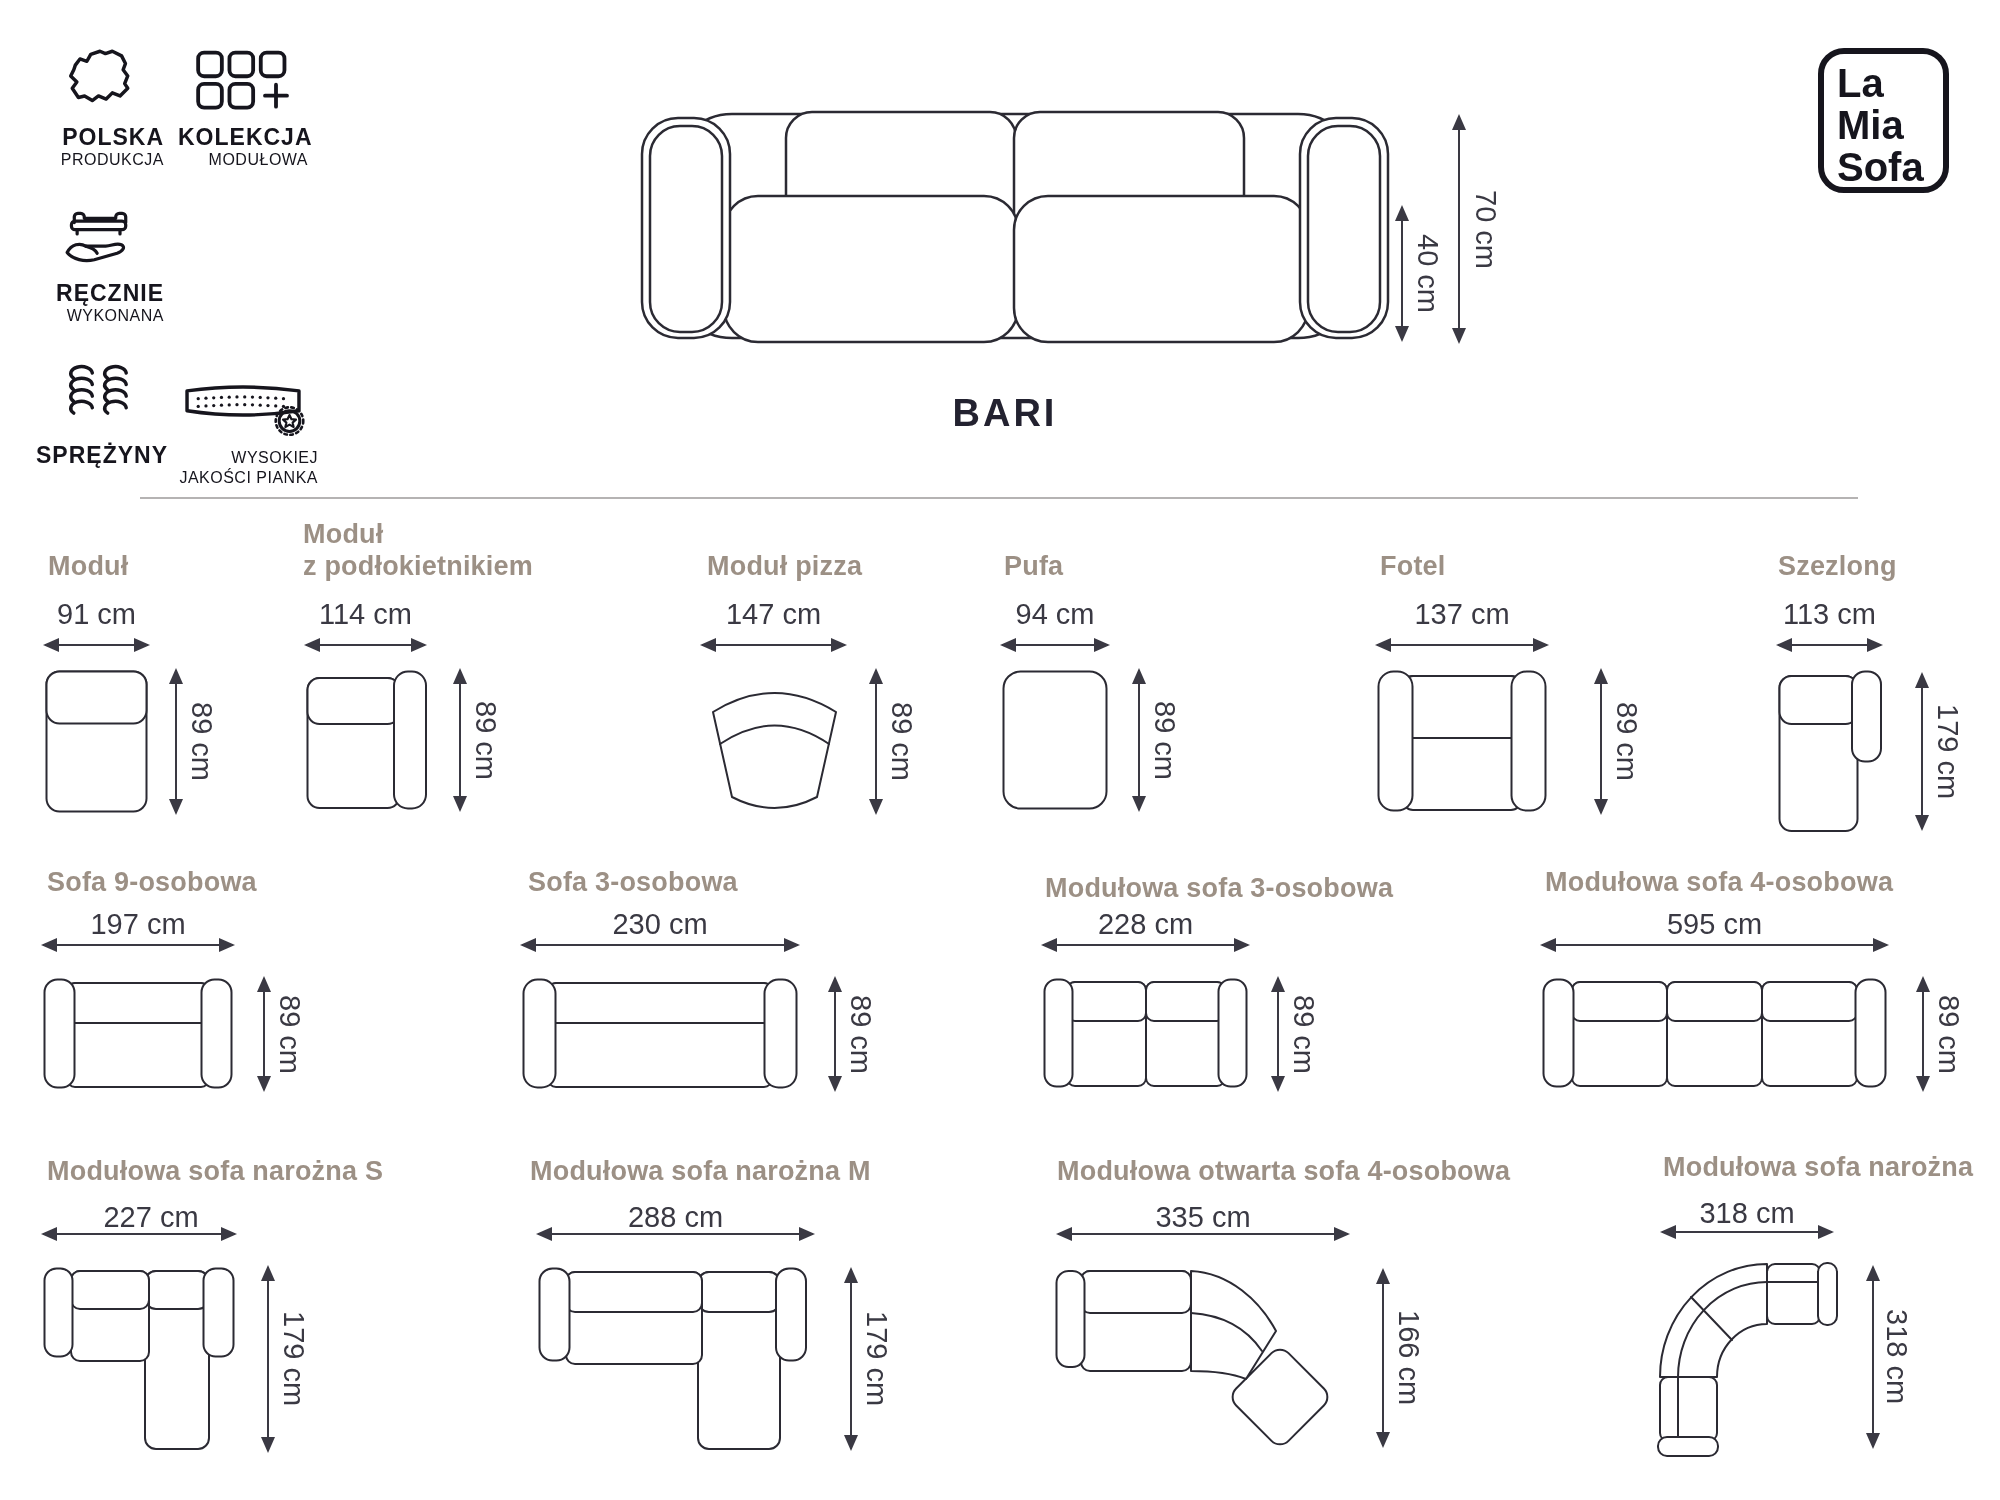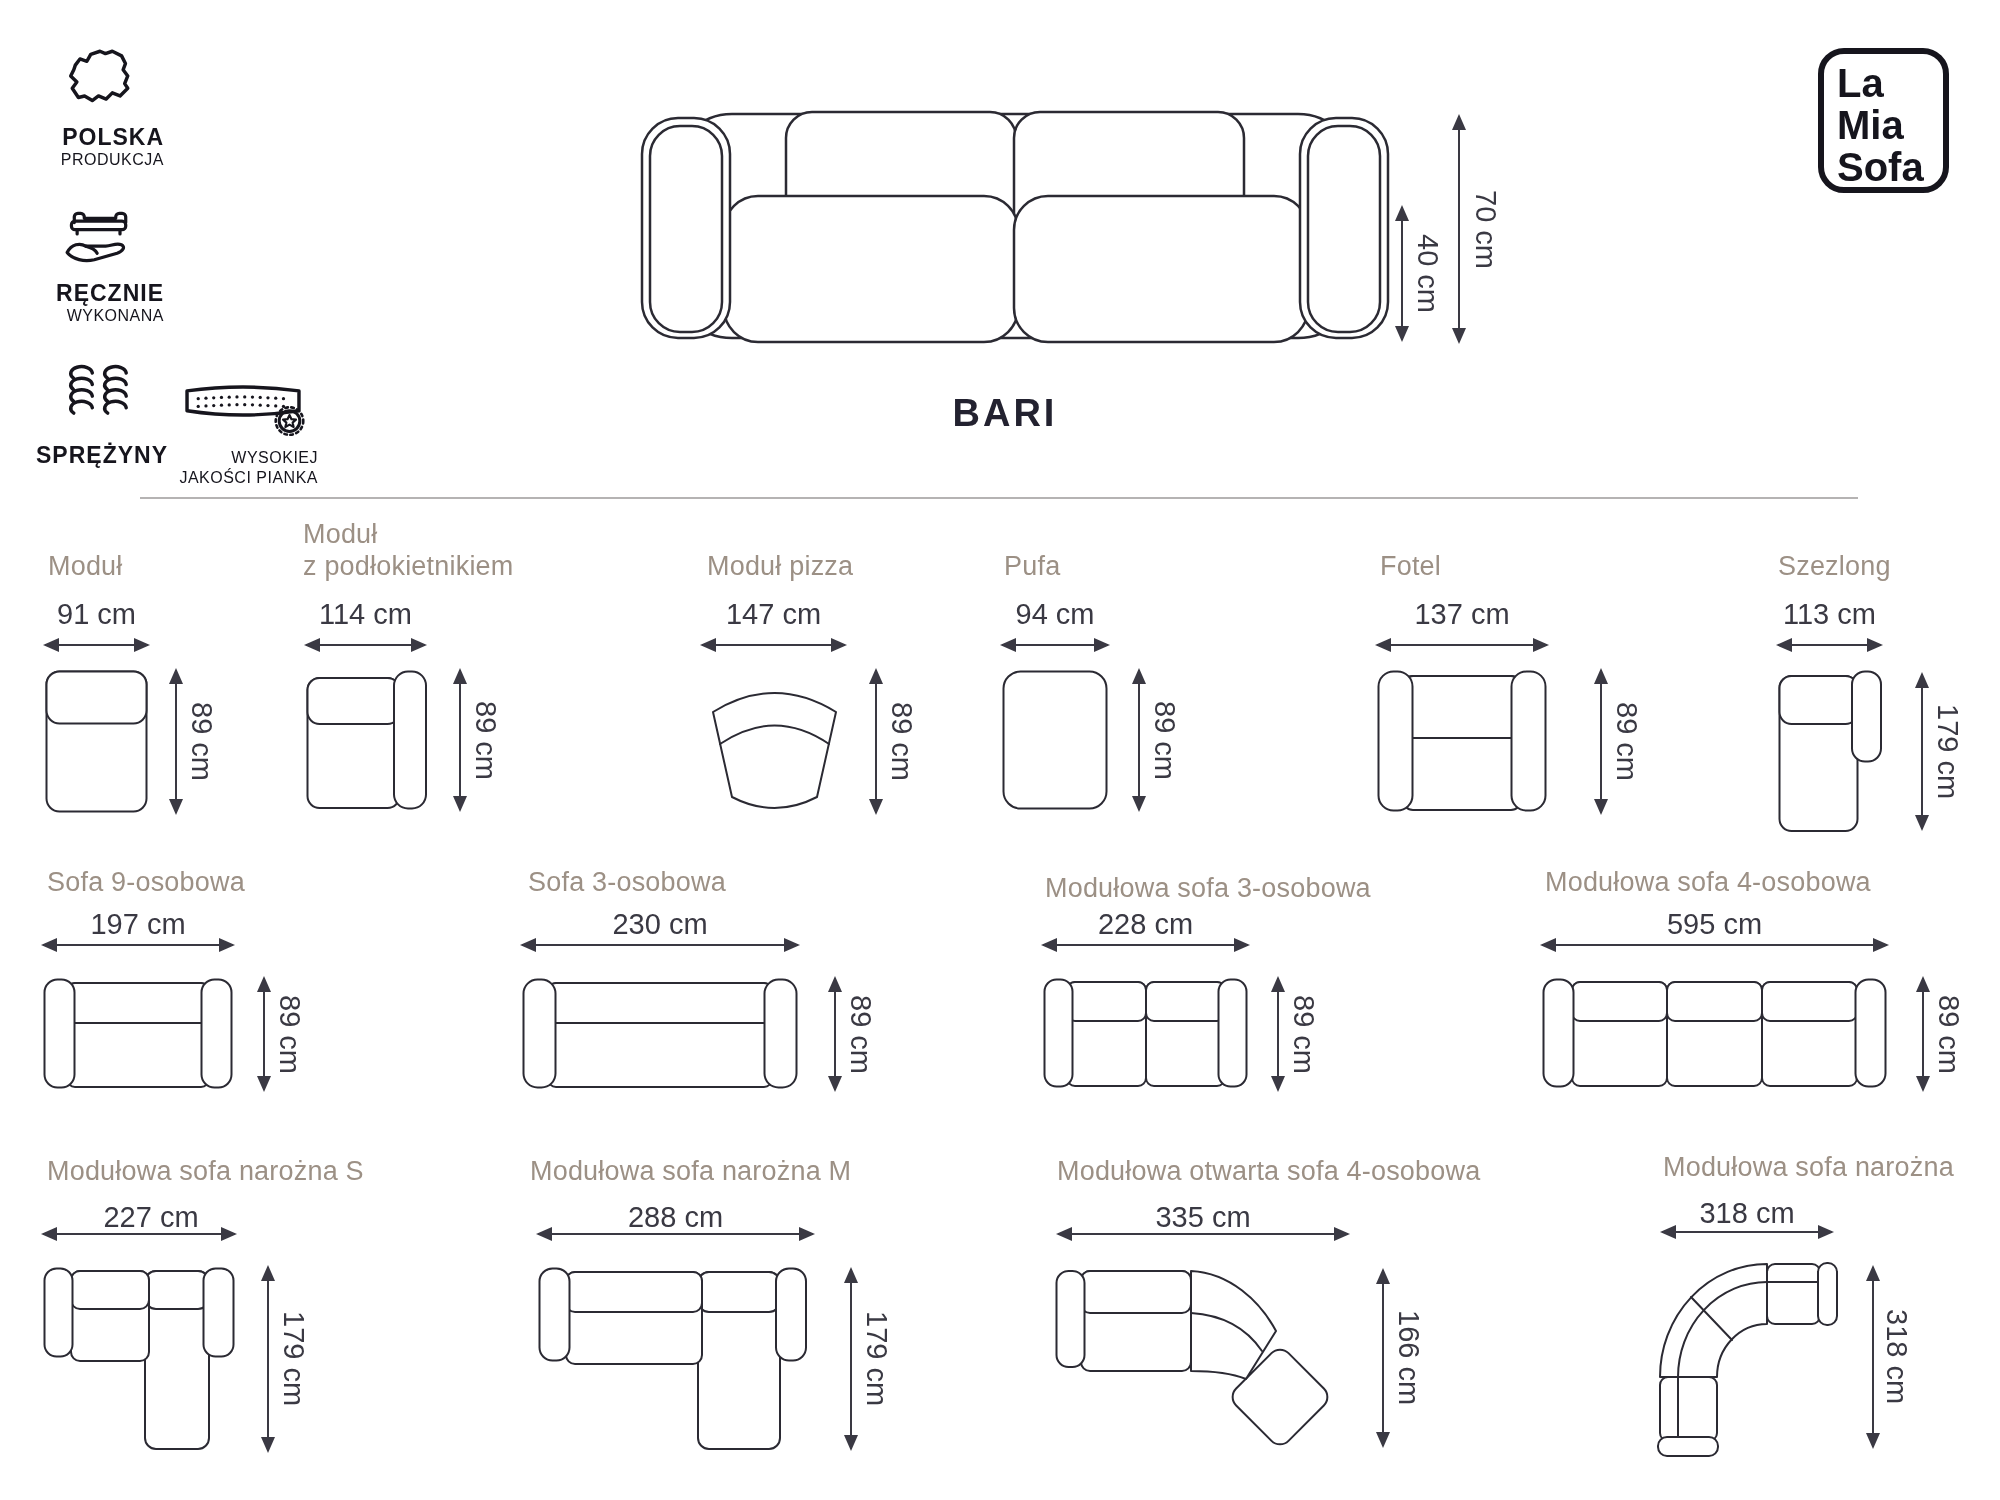--- a/index.html
+++ b/index.html
@@ -1,20 +1,20 @@
 <!DOCTYPE html>
 <html><head>
 <meta charset="utf-8">
 <style>
   html,body{margin:0;padding:0;background:#fff;}
   .canvas{position:relative;width:2000px;height:1500px;background:#ffffff;
           font-family:"Liberation Sans",sans-serif;overflow:hidden;color:#1c1b23;}
   .abs{position:absolute;}
   
-  .mname{position:absolute;font-size:27px;font-weight:400;color:#9c9085;letter-spacing:.2px;white-space:nowrap;line-height:32px;}
+  .mname{position:absolute;font-size:27px;font-weight:700;color:#9c9085;letter-spacing:.2px;white-space:nowrap;line-height:32px;}
   
   .dimtxt{position:absolute;font-size:29px;font-weight:500;color:#3a3943;text-align:center;white-space:nowrap;}
   .vtxt{position:absolute;writing-mode:vertical-rl;font-size:29px;font-weight:500;color:#3a3943;
         display:inline-flex;align-items:center;justify-content:center;white-space:nowrap;}
   
   .ah{position:absolute;height:2px;background:#3a3943;}
   .ah::before,.ah::after{content:"";position:absolute;top:-6px;width:0;height:0;
         border-top:7px solid transparent;border-bottom:7px solid transparent;}
   .ah::before{left:-2px;border-right:16px solid #3a3943;}
   .ah::after{right:-2px;border-left:16px solid #3a3943;}
@@ -49,20 +49,32 @@
 <div class="canvas">
 
   <div class="badge" style="left:36px;top:42px;width:128px">
     <svg width="78" height="74" viewBox="0 0 100 96">
       <path class="bi" d="M18,30 L24,22 L33,25 L38,16 L50,12 L57,15 L66,12 L78,18 L83,28 L80,36 L86,44 L82,54 L86,60 L76,70 L66,66 L58,74 L48,70 L40,76 L30,70 L22,72 L14,60 L20,52 L12,44 L16,36 Z"></path>
     </svg>
     <div class="b1">POLSKA</div>
     <div class="b2">PRODUKCJA</div>
   </div>
 
+  <div class="badge" style="left:178px;top:50px;width:130px">
+    <svg width="100" height="66" viewBox="0 0 112 78">
+      <rect class="bi" x="3" y="3" width="28" height="28" rx="7"></rect>
+      <rect class="bi" x="40" y="3" width="28" height="28" rx="7"></rect>
+      <rect class="bi" x="77" y="3" width="28" height="28" rx="7"></rect>
+      <rect class="bi" x="3" y="40" width="28" height="28" rx="7"></rect>
+      <rect class="bi" x="40" y="40" width="28" height="28" rx="7"></rect>
+      <path class="bi" d="M82,54 h26 M95,41 v26"></path>
+    </svg>
+    <div class="b1">KOLEKCJA</div>
+    <div class="b2">MODUŁOWA</div>
+  </div>
 
   <div class="badge" style="left:36px;top:196px;width:128px">
     <svg width="80" height="76" viewBox="0 0 112 100">
       <path class="bi" d="M20,34 v-8 a5,5 0 0 1 5,-5 h4 a5,5 0 0 1 5,5 v2 h44 v-2 a5,5 0 0 1 5,-5 h4 a5,5 0 0 1 5,5 v8"></path>
       <rect class="bi" x="16" y="32" width="76" height="12" rx="5"></rect>
       <path class="bi" d="M24,44 v6 M84,44 v6"></path>
       <path class="bi" d="M10,76 C16,64 28,62 36,67 L64,67 C72,67 78,62 86,65 C92,68 88,74 80,77 L48,86 C34,89 18,86 10,76 Z"></path>
       <path class="bi" d="M36,67 C44,69 50,73 52,77"></path>
     </svg>
     <div class="b1">RĘCZNIE</div>

